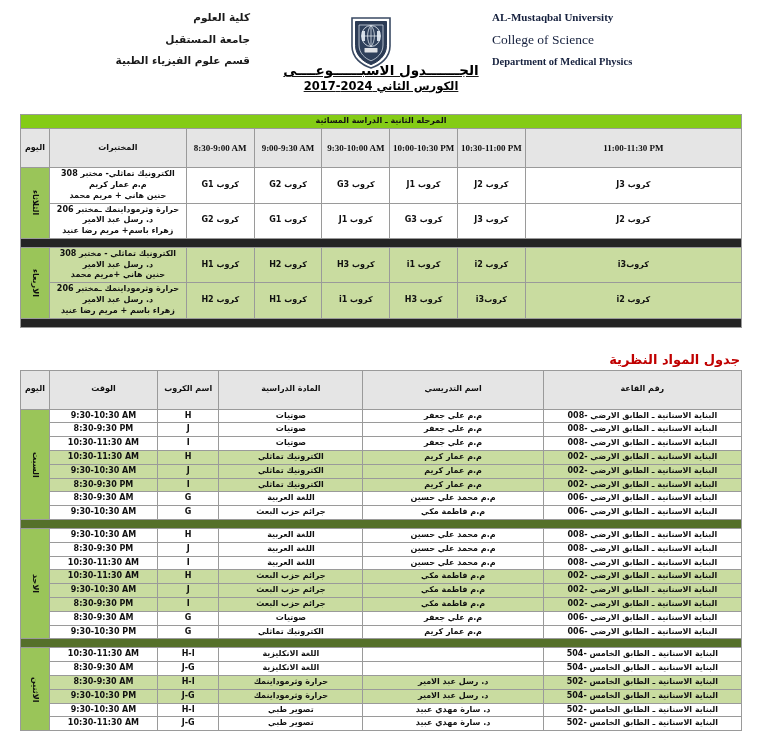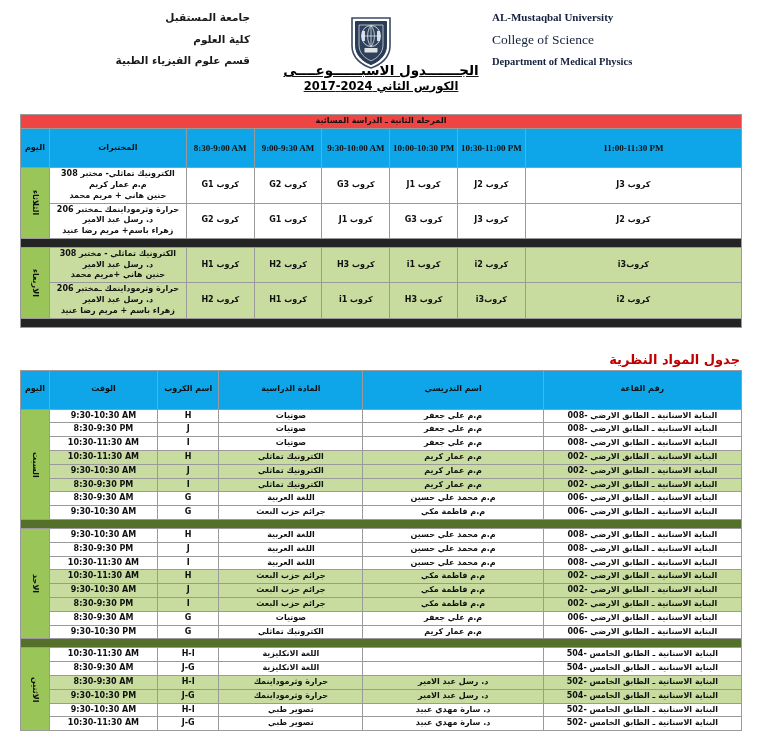--- a/index.html
+++ b/index.html
@@ -119,30 +119,30 @@
     text-align: center;
     font-family: "DejaVu Sans", sans-serif;
     font-size: 8px;
     font-weight: bold;
     color: #101010;
     line-height: 1.35;
     overflow: hidden;
   }
 
   .band {
-    background: #ef4444;
+    background: #84cc16;
     font-family: "DejaVu Sans", sans-serif;
     font-size: 9.5px;
     font-weight: bold;
     color: #101010;
     text-align: center;
     padding: 4px 2px;
   }
   .hdr {
-    background: #0ea5e9;
+    background: #e5e5e5;
     font-size: 8.5px;
     font-weight: bold;
     height: 36px;
   }
   .hdr.en {
     font-family: Liberation Serif, serif;
     font-size: 9px;
     direction: ltr;
   }
   .daycell {
@@ -220,22 +220,22 @@
         <line x1="13.5" y1="22" x2="32.5" y2="22" stroke="#dde4ec" stroke-width="0.8"></line>
         <line x1="23" y1="11.6" x2="23" y2="32.4" stroke="#dde4ec" stroke-width="0.8"></line>
         <path d="M23 11.6 C18.5 16 18.5 28 23 32.4 C27.5 28 27.5 16 23 11.6 Z" fill="none" stroke="#dde4ec" stroke-width="0.8"></path>
         <rect x="16.5" y="34" width="13" height="4.4" rx="0.6" fill="#ffffff" opacity="0.85"></rect>
         <rect x="14" y="17" width="3" height="10" fill="#e8eef6" opacity="0.9"></rect>
         <rect x="29" y="17" width="3" height="10" fill="#e8eef6" opacity="0.9"></rect>
       </svg>
     </div>
 
     <div class="lh-col lh-ar">
+      <div>كلية العلوم</div>
       <div>جامعة المستقبل</div>
-      <div>كلية العلوم</div>
       <div>قسم علوم الفيزياء الطبية</div>
     </div>
 
   </div>
 
   <div class="title-block">
     <div class="title-main">الجـــــــدول الاسبــــــوعــــى</div>
     <div class="title-sub">الكورس الثاني 2024-2017</div>
   </div>
 

